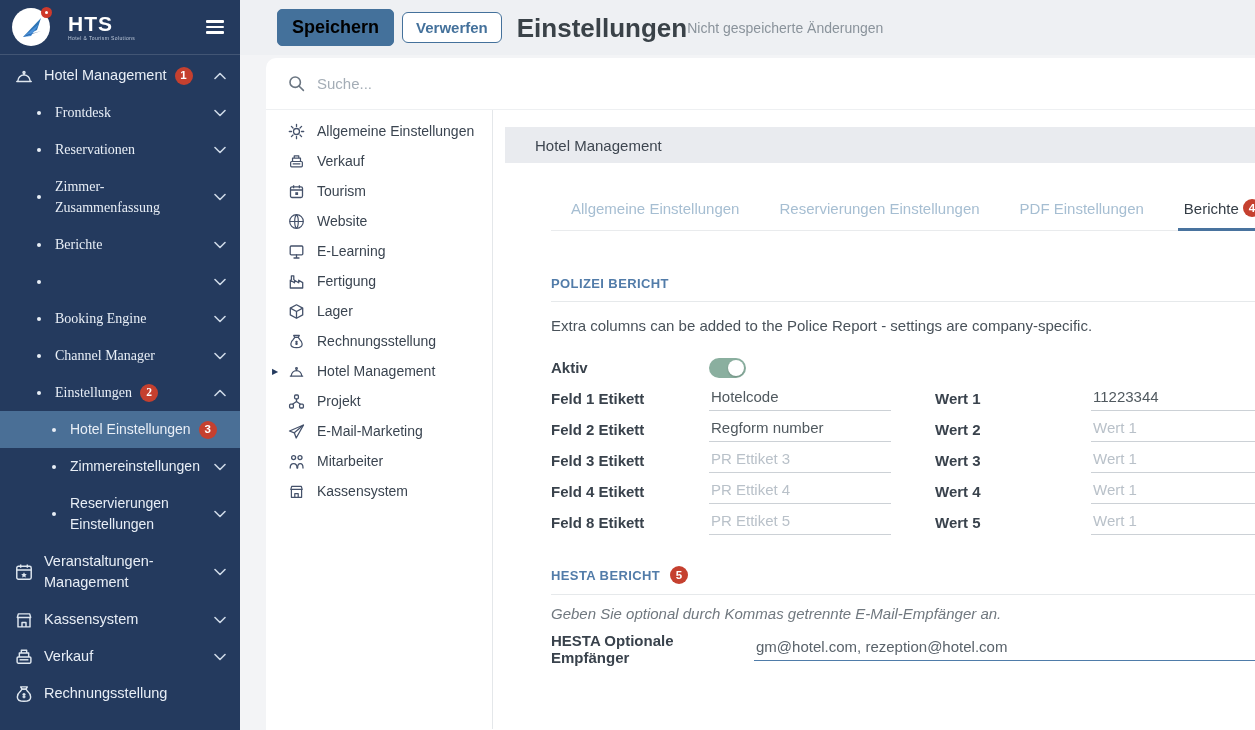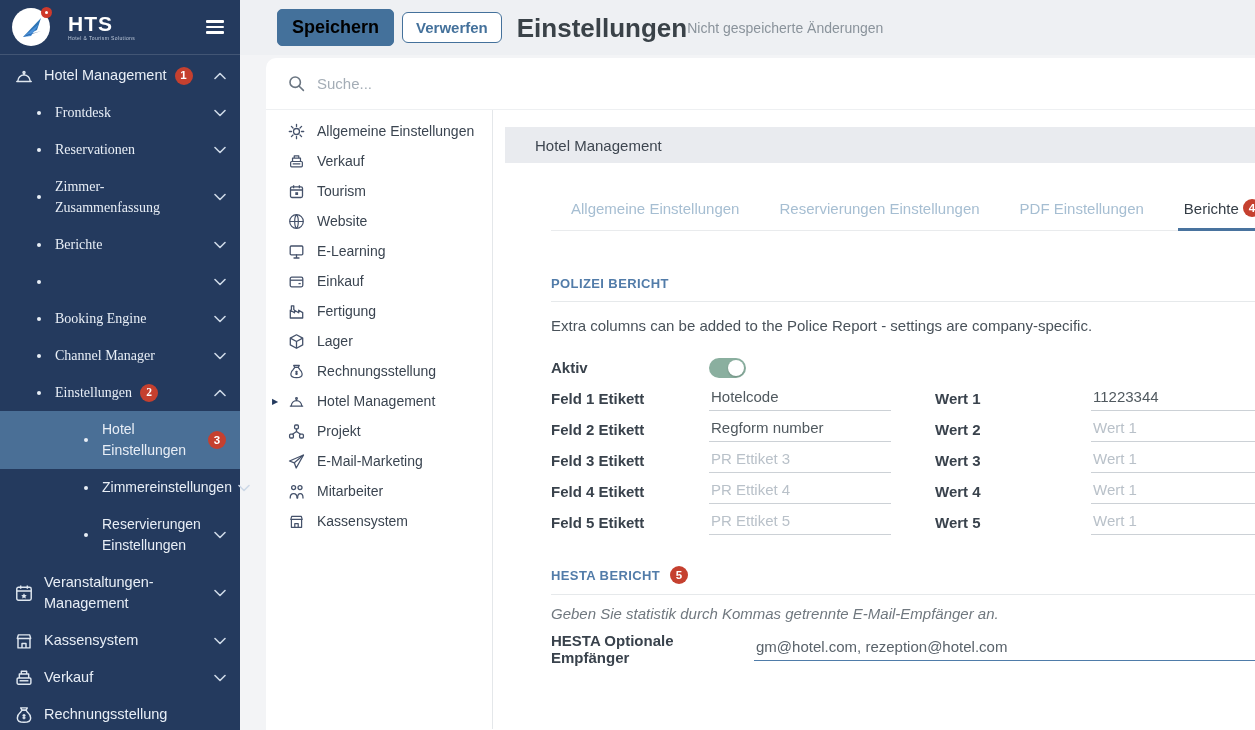--- a/index.html
+++ b/index.html
@@ -21,21 +21,21 @@
   .logo-title{font-size:21px;font-weight:bold;letter-spacing:1px;color:#fff;}
   .logo-tag{font-size:5px;color:#bcc8d9;margin-top:2px;letter-spacing:.4px;}
   .hamburger{margin-left:auto;display:flex;flex-direction:column;gap:3px;cursor:pointer;padding:4px 2px;}
   .hamburger span{display:block;width:18px;height:2.5px;background:#fff;border-radius:1px;}
   .side-menu{padding-top:2px;}
   .side-item{display:flex;align-items:center;min-height:37px;padding:8px 14px 8px 14px;font-size:14.5px;cursor:pointer;line-height:21px;}
   .side-item .ico{width:20px;height:20px;margin-right:10px;flex:none;color:#dfe7f0;}
   .side-item .ico svg{width:20px;height:20px;display:block;}
   .side-item .lbl{max-width:142px;}
   .side-item.lvl2{padding-left:37px;font-size:14px;font-family:Liberation Serif, serif;}
-  .side-item.lvl3{padding-left:84px;font-size:14px;}
+  .side-item.lvl3{padding-left:52px;font-size:14px;}
   .bullet{width:4px;height:4px;border-radius:50%;background:#e8eef6;margin-right:14px;flex:none;}
   .chev{margin-left:auto;flex:none;color:#cdd8e6;display:flex;align-items:center;padding-left:6px;}
   .chev svg{width:12px;height:8px;display:block;}
   .rbadge{min-width:18px;height:18px;border-radius:9px;background:#c5402f;color:#fff;font-size:11.5px;font-weight:bold;display:inline-flex;align-items:center;justify-content:center;margin-left:8px;flex:none;padding:0 4px;}
   .side-item.active{background:#4a6f96;}
   
   .topbar{position:absolute;left:240px;top:0;width:1015px;height:55px;background:#eef0f3;display:flex;align-items:center;padding-left:37px;}
   .btn-primary{background:#44719b;color:#000000;border:1px solid #44719b;border-radius:5px;font-family:inherit;font-size:18px;font-weight:bold;padding:7px 14px;cursor:pointer;}
   .btn-outline{background:#fff;color:#44719b;border:1.5px solid #44719b;border-radius:6px;font-family:inherit;font-size:15px;font-weight:bold;padding:6px 13px;margin-left:8px;cursor:pointer;}
   .page-title{font-size:26px;font-weight:bold;color:#3a4248;margin-left:15px;line-height:1;}
@@ -416,28 +416,20 @@
           <span class="mico">
               <svg viewBox="0 0 17 17">
                 <use href="#i-monitor"></use>
               </svg>
             </span>
           <span>E-Learning</span>
         </div>
         <div class="menu-item">
           <span class="mico">
               <svg viewBox="0 0 17 17">
-                <use href="#i-wallet"></use>
-              </svg>
-            </span>
-          <span>Einkauf</span>
-        </div>
-        <div class="menu-item">
-          <span class="mico">
-              <svg viewBox="0 0 17 17">
                 <use href="#i-factory"></use>
               </svg>
             </span>
           <span>Fertigung</span>
         </div>
         <div class="menu-item">
           <span class="mico">
               <svg viewBox="0 0 17 17">
                 <use href="#i-cube"></use>
               </svg>
@@ -557,32 +549,32 @@
             <div><input class="uinput" value="" placeholder="Wert 1" style=""></div>
           </div>
           <div class="frow">
             <label class="flabel">Feld 4 Etikett</label>
             <div><input class="uinput" value="" placeholder="PR Ettiket 4" style=""></div>
             <div></div>
             <label class="flabel">Wert 4</label>
             <div><input class="uinput" value="" placeholder="Wert 1" style=""></div>
           </div>
           <div class="frow">
-            <label class="flabel">Feld 5 Etikett</label>
+            <label class="flabel">Feld 8 Etikett</label>
             <div><input class="uinput" value="" placeholder="PR Ettiket 5" style=""></div>
             <div></div>
             <label class="flabel">Wert 5</label>
             <div><input class="uinput" value="" placeholder="Wert 1" style=""></div>
           </div>
 
           <h2 class="section-title" style="margin-top:28px">
             <span>HESTA BERICHT</span>
             <span class="rbadge">5</span>
           </h2>
-          <p class="hint">Geben Sie statistik durch Kommas getrennte E-Mail-Empfänger an.</p>
+          <p class="hint">Geben Sie optional durch Kommas getrennte E-Mail-Empfänger an.</p>
           <div class="hrow">
             <label class="flabel">HESTA Optionale Empfänger</label>
             <input class="uinput blue" autofocus="" value="gm@hotel.com, rezeption@hotel.com" style="">
           </div>
         </div>
       </section>
     </div>
   </div>
 </div>
 

